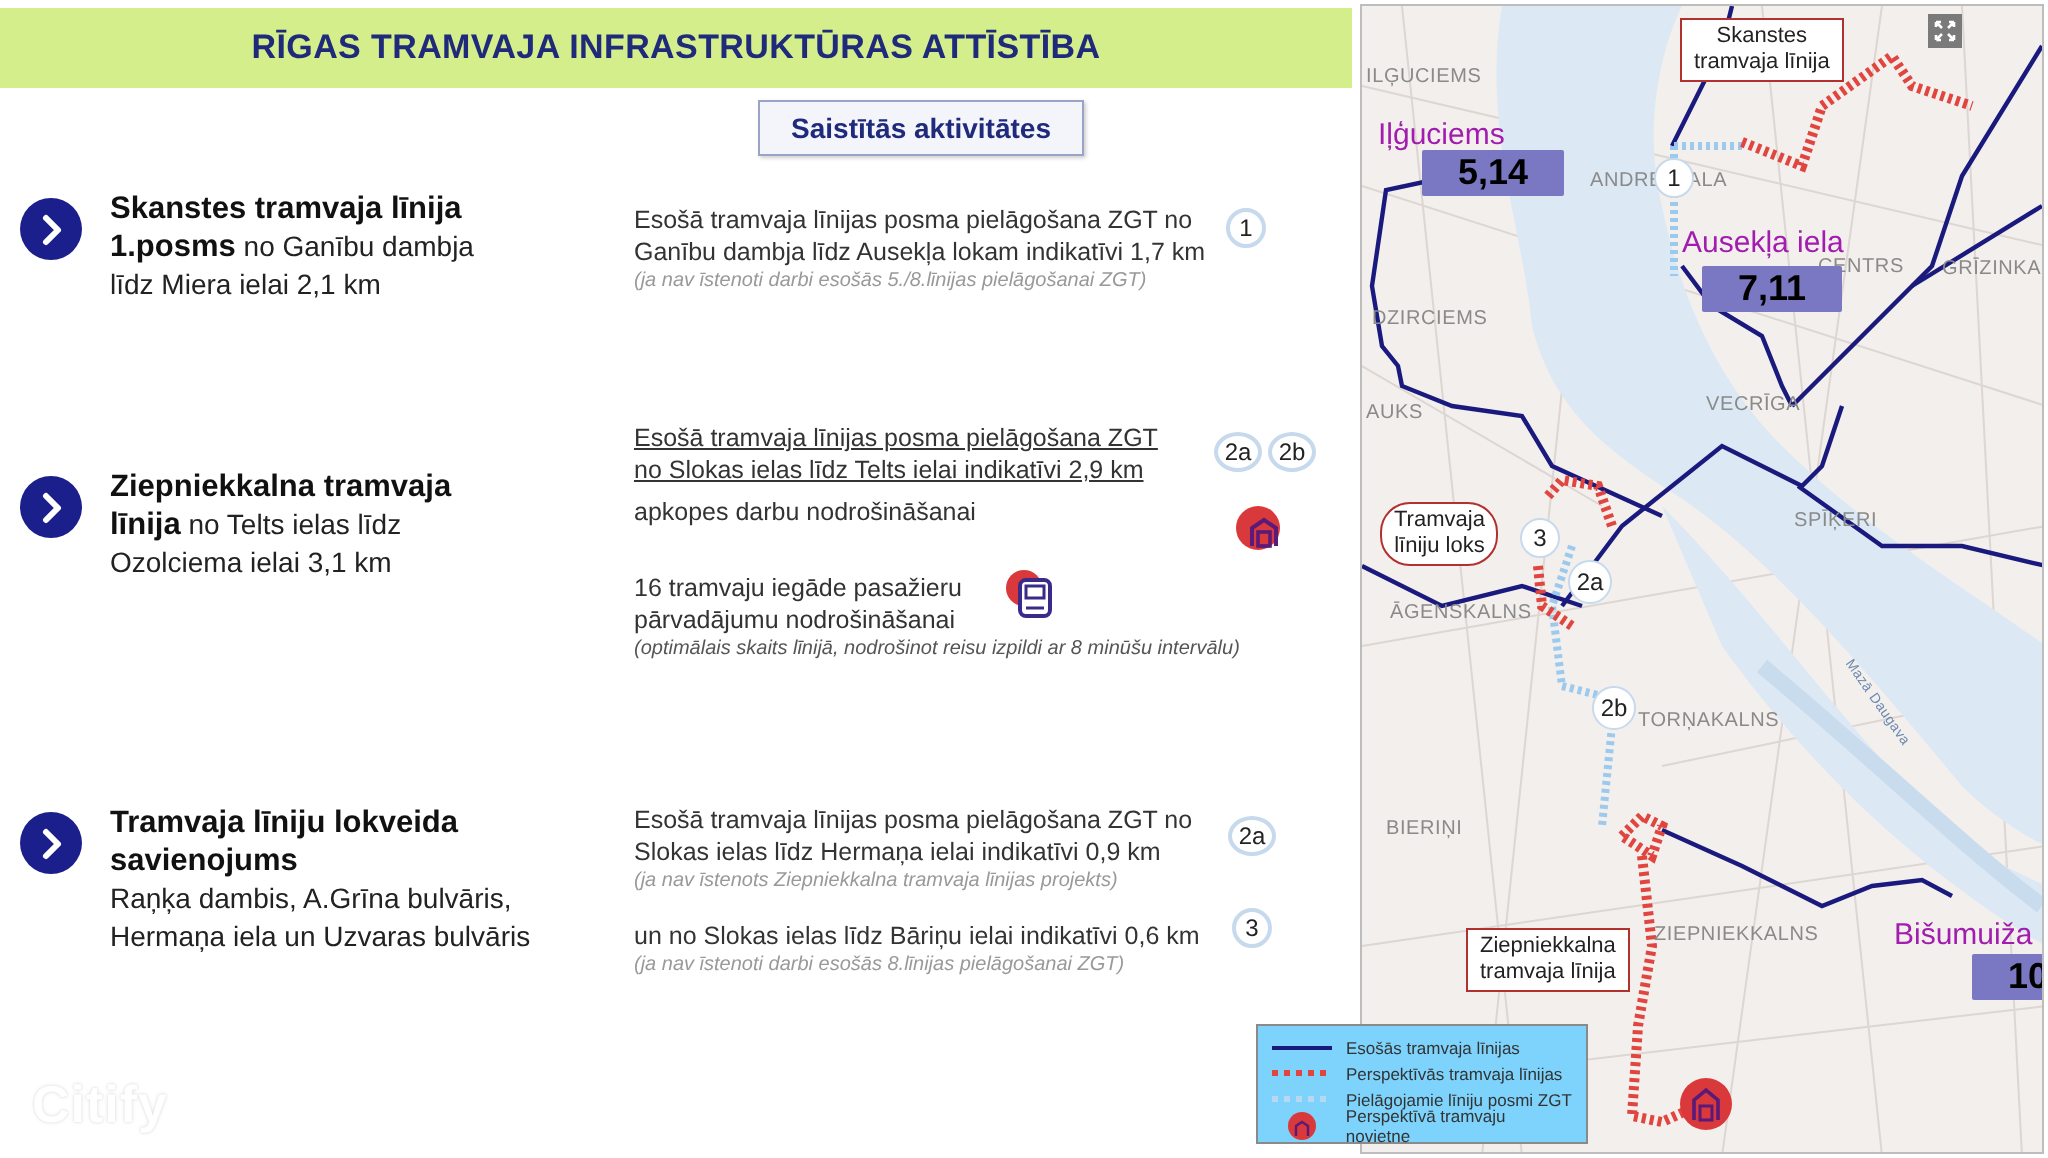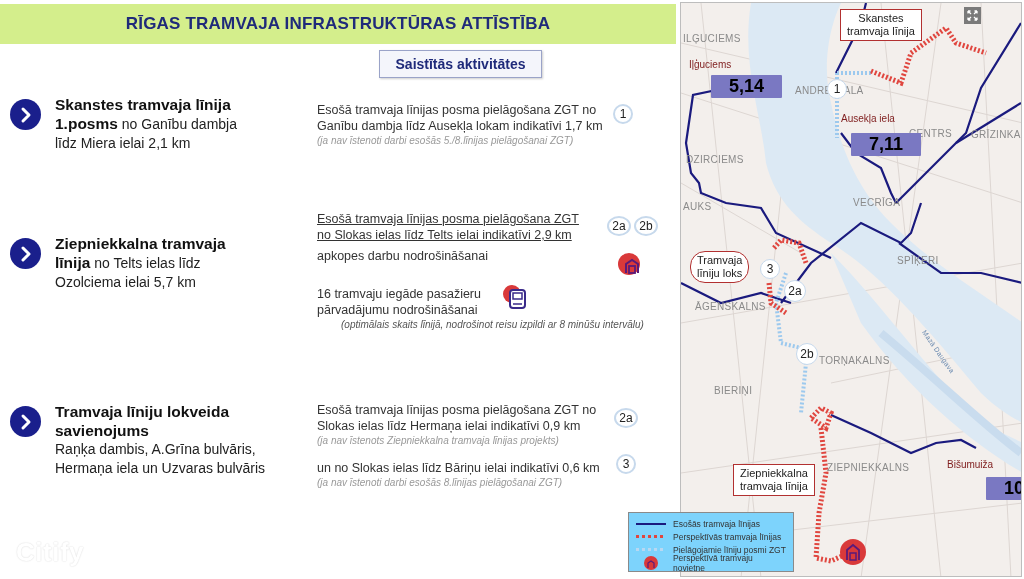--- a/index.html
+++ b/index.html
@@ -44,21 +44,21 @@
     position: absolute; left: 16px; top: 537px; font-size: 26px; font-weight: bold;
     color: #fff; text-shadow: 0 0 2px #e4e4e4, 0 0 1px #ddd; letter-spacing: 0.5px;
   }
 
   .map {
     position: absolute; left: 680px; top: 2px; width: 342px; height: 575px;
     border: 1px solid #bdbdbd; overflow: hidden; background: #f3efec;
   }
   .map svg.base { position: absolute; left: 0; top: 0; }
   .map-label { position: absolute; font-size: 10px; color: #8a8a8a; letter-spacing: 0.3px; }
-  .map-stop { position: absolute; font-size: 10px; color: #7f1d1d; }
+  .map-stop { position: absolute; font-size: 15px; color: #a21caf; }
   .map-num {
     position: absolute; background: #7a78c2; color: #000000; font-size: 18px; font-weight: bold;
     padding: 1px 18px; border-radius: 1px;
   }
   .map-callout {
     position: absolute; border: 1.5px solid #b23030; background: #fff; font-size: 11px;
     color: #222; text-align: center; line-height: 13px; padding: 2px 6px;
   }
   .map-circle {
     position: absolute; width: 20px; height: 20px; border-radius: 50%; background: #fff;
@@ -103,21 +103,21 @@
 
 <div class="section" style="top:234px;">
   <div class="bullet">
     <svg viewBox="0 0 18 18">
         <path d="M6 3 L12 9 L6 15" stroke="#fff" stroke-width="3" fill="none" stroke-linecap="round" stroke-linejoin="round"></path>
       </svg>
   </div>
   <div class="sec-text">
     <div class="b">Ziepniekkalna tramvaja</div>
     <div><span class="b">līnija</span><span> no Telts ielas līdz</span></div>
-    <div>Ozolciema ielai 5,7 km</div>
+    <div>Ozolciema ielai 3,1 km</div>
   </div>
 </div>
 
 <div class="section" style="top:402px;">
   <div class="bullet">
     <svg viewBox="0 0 18 18">
         <path d="M6 3 L12 9 L6 15" stroke="#fff" stroke-width="3" fill="none" stroke-linecap="round" stroke-linejoin="round"></path>
       </svg>
   </div>
   <div class="sec-text">
@@ -147,21 +147,21 @@
 </div>
 <svg class="depot-icon" style="left:618px; top:252px;" viewBox="0 0 24 24">
   <circle cx="11" cy="12" r="11" fill="#d9393a"></circle>
   <path d="M8 21 V12 L14 8 L20 12 V21" stroke="#5a1a7a" stroke-width="2" fill="none"></path>
   <rect x="11" y="14" width="6" height="7" stroke="#5a1a7a" stroke-width="1.8" fill="none"></rect>
 </svg>
 
 <div class="act" style="top:286px;">
   <div>16 tramvaju iegāde pasažieru</div>
   <div>pārvadājumu nodrošināšanai</div>
-  <div class="note" style="color:#555;margin-left:24px;">(optimālais skaits līnijā, nodrošinot reisu izpildi ar 8 minūšu intervālu)</div>
+  <div class="note" style="color:#555;">(optimālais skaits līnijā, nodrošinot reisu izpildi ar 8 minūšu intervālu)</div>
 </div>
 <svg class="tram-icon" style="left:500px; top:283px;" viewBox="0 0 30 30">
   <circle cx="12" cy="11" r="9" fill="#d9393a"></circle>
   <rect x="10" y="7" width="15" height="18" rx="3" stroke="#3a2a8a" stroke-width="2" fill="#fff"></rect>
   <rect x="13" y="10" width="9" height="6" stroke="#3a2a8a" stroke-width="1.5" fill="none"></rect>
   <line x1="13" y1="21" x2="22" y2="21" stroke="#3a2a8a" stroke-width="1.5"></line>
 </svg>
 
 <div class="act" style="top:402px;">
   <div>Esošā tramvaja līnijas posma pielāgošana ZGT no</div>
@@ -234,21 +234,21 @@
   <div class="map-label" style="left:2px; top:30px;">ILĢUCIEMS</div>
   <div class="map-label" style="left:114px; top:82px;">ANDREJSALA</div>
   <div class="map-label" style="left:228px; top:125px;">CENTRS</div>
   <div class="map-label" style="left:290px; top:126px;">GRĪZINKALNS</div>
   <div class="map-label" style="left:5px; top:151px;">DZIRCIEMS</div>
   <div class="map-label" style="left:172px; top:194px;">VECRĪGA</div>
   <div class="map-label" style="left:2px; top:198px;">AUKS</div>
   <div class="map-label" style="left:216px; top:252px;">SPĪĶERI</div>
   <div class="map-label" style="left:14px; top:298px;">ĀGENSKALNS</div>
   <div class="map-label" style="left:138px; top:352px;">TORŅAKALNS</div>
-  <div class="map-label" style="left:12px; top:382px;margin-left:21px;">BIERIŅI</div>
+  <div class="map-label" style="left:12px; top:406px;">BIERIŅI</div>
   <div class="map-label" style="left:146px; top:459px;">ZIEPNIEKKALNS</div>
   <div class="map-label" style="left:232px; top:345px; font-size:7px; color:#6a8ab0; transform:rotate(55deg);">Mazā Daugava</div>
 
   <div class="map-stop" style="left:8px; top:56px;">Iļģuciems</div>
   <div class="map-num" style="left:30px; top:72px;">5,14</div>
   <div class="map-stop" style="left:160px; top:110px;">Ausekļa iela</div>
   <div class="map-num" style="left:170px; top:130px;">7,11</div>
   <div class="map-stop" style="left:266px; top:456px;">Bišumuiža</div>
   <div class="map-num" style="left:305px; top:474px;">10</div>
 

